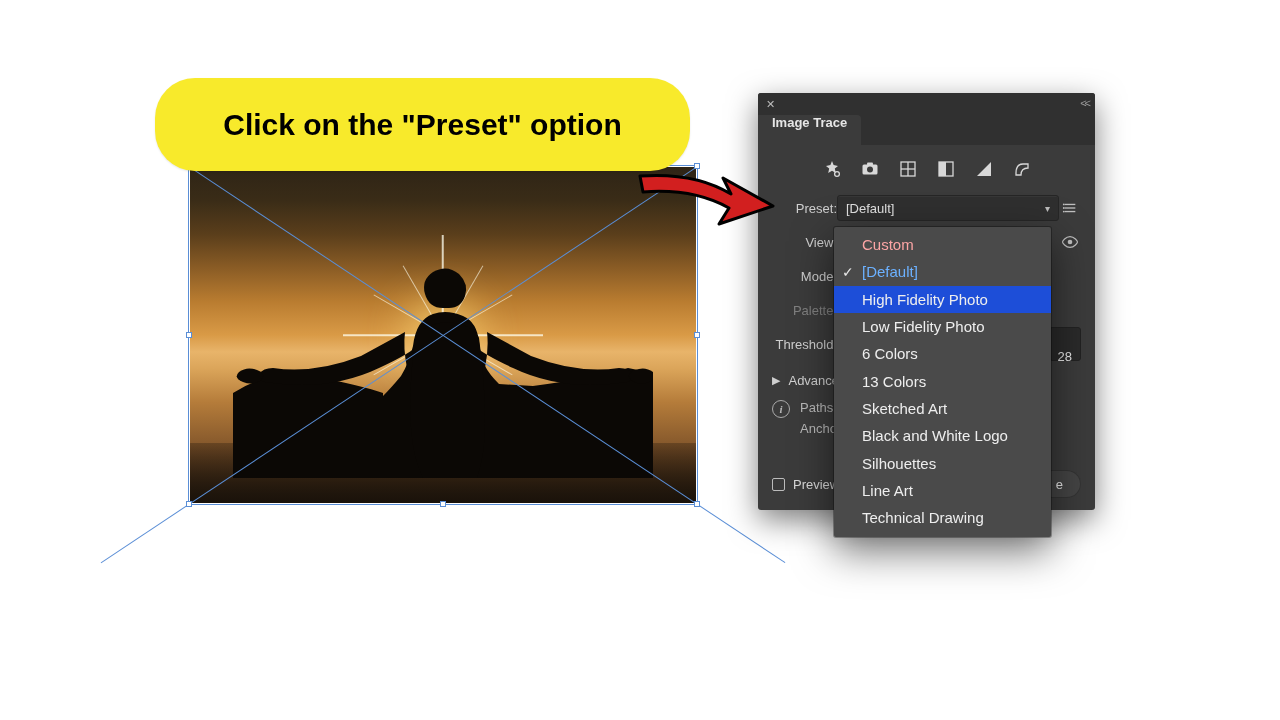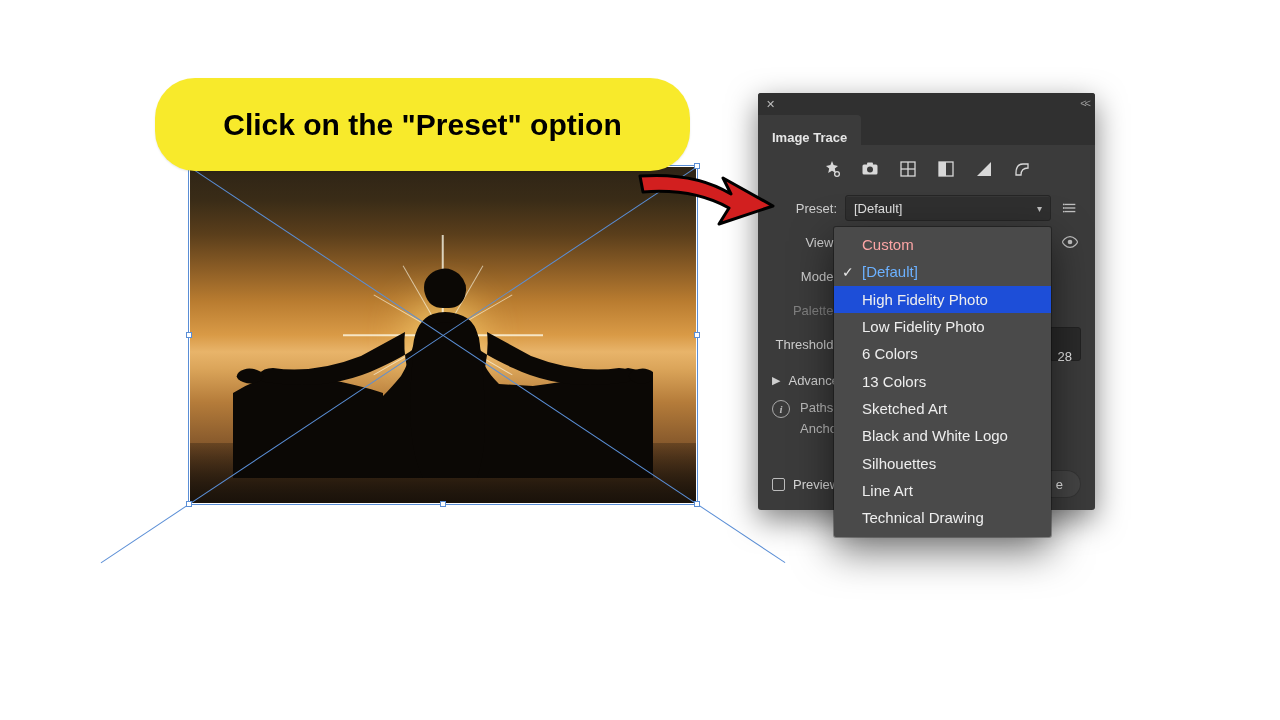--- a/index.html
+++ b/index.html
@@ -100,33 +100,33 @@
     display: flex; align-items: center; padding: 0 6px;
     position: relative;
   }
   .panel-header .close { width:13px; height:13px; color:#bcbcbc; display:flex;align-items:center;justify-content:center; font-size:11px; cursor:pointer;}
   .panel-header .collapse { position:absolute; right:6px; top:4px; color:#9a9a9a; font-size:11px; letter-spacing:-2px;}
   .panel-tabs {
     height: 30px; display: flex; align-items: stretch; background: #303030;
   }
   .panel-tabs .tab {
     background: #3b3b3b; color: #e6e6e6; font-size: 13px; font-weight: 600;
-    padding: 0 14px; display: flex; align-items: flex-end;
+    padding: 0 14px; display: flex; align-items: flex-start;
     border-top-right-radius: 4px;
   }
 
   .toolbar-row {
     display:flex; justify-content:center; gap:18px;
     padding: 14px 0 12px;
   }
   .tool-icon { width:20px; height:20px; display:flex; align-items:center; justify-content:center; color:#d8d8d8; cursor:pointer;}
   .tool-icon svg { width:18px; height:18px; display:block; }
 
   .form-rows { padding: 0 14px; }
-  .form-row { display:flex; align-items:center; height: 34px; gap:8px; }
+  .form-row { display:flex; align-items:center; height: 34px; }
   .form-row .label { width: 65px; text-align: right; color:#cfcfcf; font-size: 13px;}
   .form-row .label.dim { color:#808080; }
 
   .select-box {
     flex: 1; height: 26px; background: #2f2f2f; border:1px solid #262626; border-radius: 3px;
     display:flex; align-items:center; padding: 0 8px; color:#e0e0e0;
     position: relative; cursor: pointer;
     box-shadow: inset 0 1px 0 rgba(255,255,255,0.04);
   }
   .select-box .chev { position:absolute; right:8px; top:50%; transform:translateY(-50%); color:#bbb; font-size:10px;}

